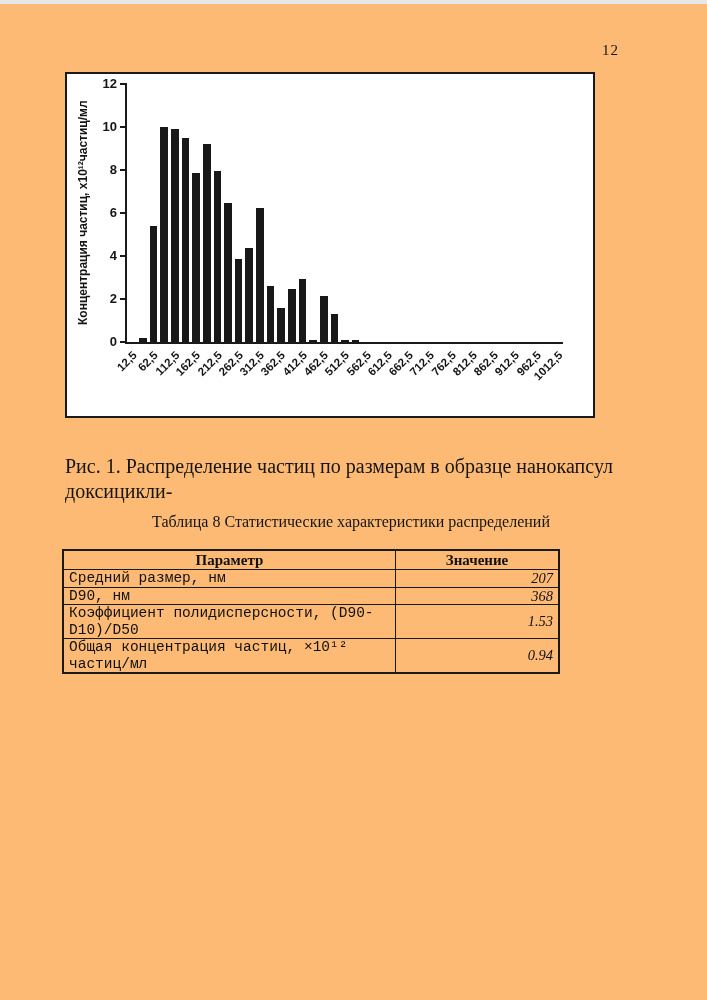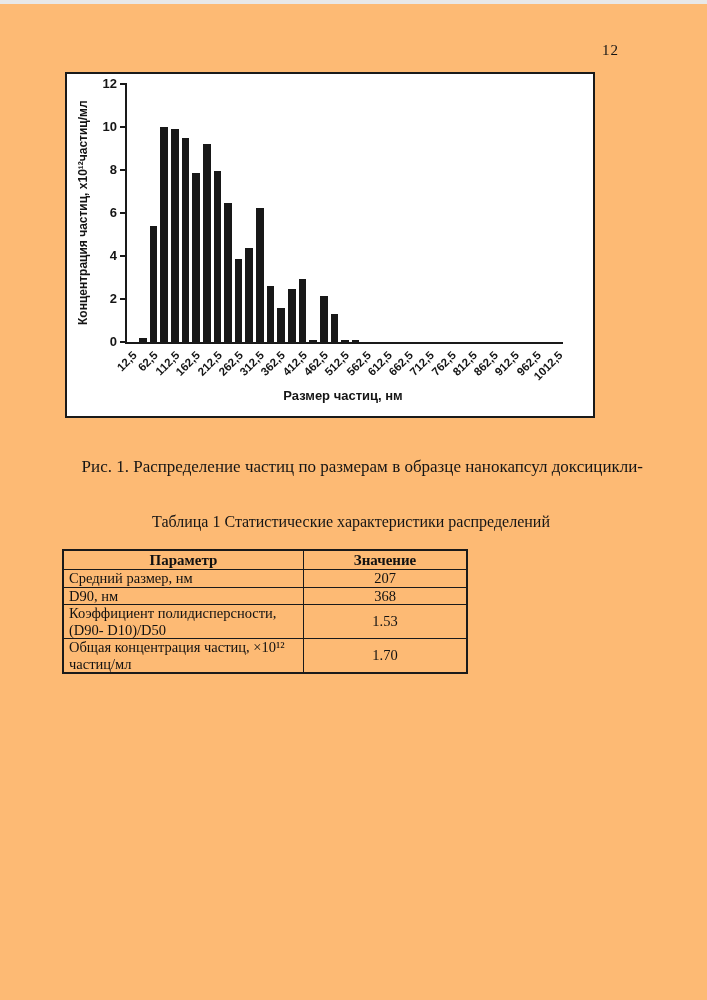--- a/index.html
+++ b/index.html
@@ -51,43 +51,43 @@
   .x-axis-title {
     position:absolute; left:58px; top:314px; width:436px;
     text-align:center;
     font-family:"Liberation Sans", sans-serif;
     font-size:13px; font-weight:bold;
   }
 
   
   .fig-caption {
     position:absolute; left:65px; top:450px; width:578px;
-    font-size:17px; line-height:25px;text-align:right;
+    font-size:20px; line-height:25px;
   }
   .fig-caption .line { display:block; }
   .table-caption {
     position:absolute; left:62px; top:509px; width:578px;
     text-align:center; font-size:16px;
   }
 
   
   .stats-table {
-    position:absolute; left:62px; top:545px; width:406px;
+    position:absolute; left:62px; top:545px; width:498px;
     border-collapse:collapse; border:2px solid #1a1a1a;
     font-family:"Liberation Serif", serif; font-size:14.5px; color:#111;
   }
   .stats-table th {
     border:1.5px solid #1a1a1a; font-size:15px; font-weight:bold;
     text-align:center; padding:1px 4px; line-height:16px;
   }
   .stats-table td {
     border:1.5px solid #1a1a1a; padding:0 5px; line-height:16.5px;
   }
-  .stats-table td.param { text-align:left; }
-  .stats-table td.value { text-align:center; width:152px; }
+  .stats-table td.param { text-align:left;font-family:Liberation Mono, monospace; }
+  .stats-table td.value { text-align:right; width:152px;font-style:italic; }
 </style>
 </head>
 <body>
 
 <div class="page">
 
   <div class="page-number">12</div>
 
   <div class="figure-box">
     <div class="y-axis-title">Концентрация частиц, х10¹²частиц/мл</div>
@@ -144,28 +144,27 @@
         <div class="x-tick-label" style="right: 40.2439%;">612,5</div>
         <div class="x-tick-label" style="right: 35.3659%;">662,5</div>
         <div class="x-tick-label" style="right: 30.4878%;">712,5</div>
         <div class="x-tick-label" style="right: 25.6098%;">762,5</div>
         <div class="x-tick-label" style="right: 20.7317%;">812,5</div>
         <div class="x-tick-label" style="right: 15.8537%;">862,5</div>
         <div class="x-tick-label" style="right: 10.9756%;">912,5</div>
         <div class="x-tick-label" style="right: 6.09756%;">962,5</div>
         <div class="x-tick-label" style="right: 1.21951%;">1012,5</div>
       </div>
-    <div class="x-axis-title">Размер частиц, нм</div>
   </div>
 
   <div class="fig-caption">
     <span class="line">Рис. 1. Распределение частиц по размерам в образце нанокапсул доксицикли-</span>
   </div>
 
-  <div class="table-caption">Таблица 1 Статистические характеристики распределений</div>
+  <div class="table-caption">Таблица 8 Статистические характеристики распределений</div>
 
   <table class="stats-table">
     <thead>
       <tr>
         <th>Параметр</th>
         <th>Значение</th>
       </tr>
     </thead>
     <tbody>
         <tr>
@@ -175,18 +174,18 @@
         <tr>
           <td class="param">D90, нм</td>
           <td class="value">368</td>
         </tr>
         <tr>
           <td class="param">Коэффициент полидисперсности, (D90- D10)/D50</td>
           <td class="value">1.53</td>
         </tr>
         <tr>
           <td class="param">Общая концентрация частиц, ×10¹² частиц/мл</td>
-          <td class="value">1.70</td>
+          <td class="value">0.94</td>
         </tr>
       </tbody>
   </table>
 
 </div>
 
 </body></html>

